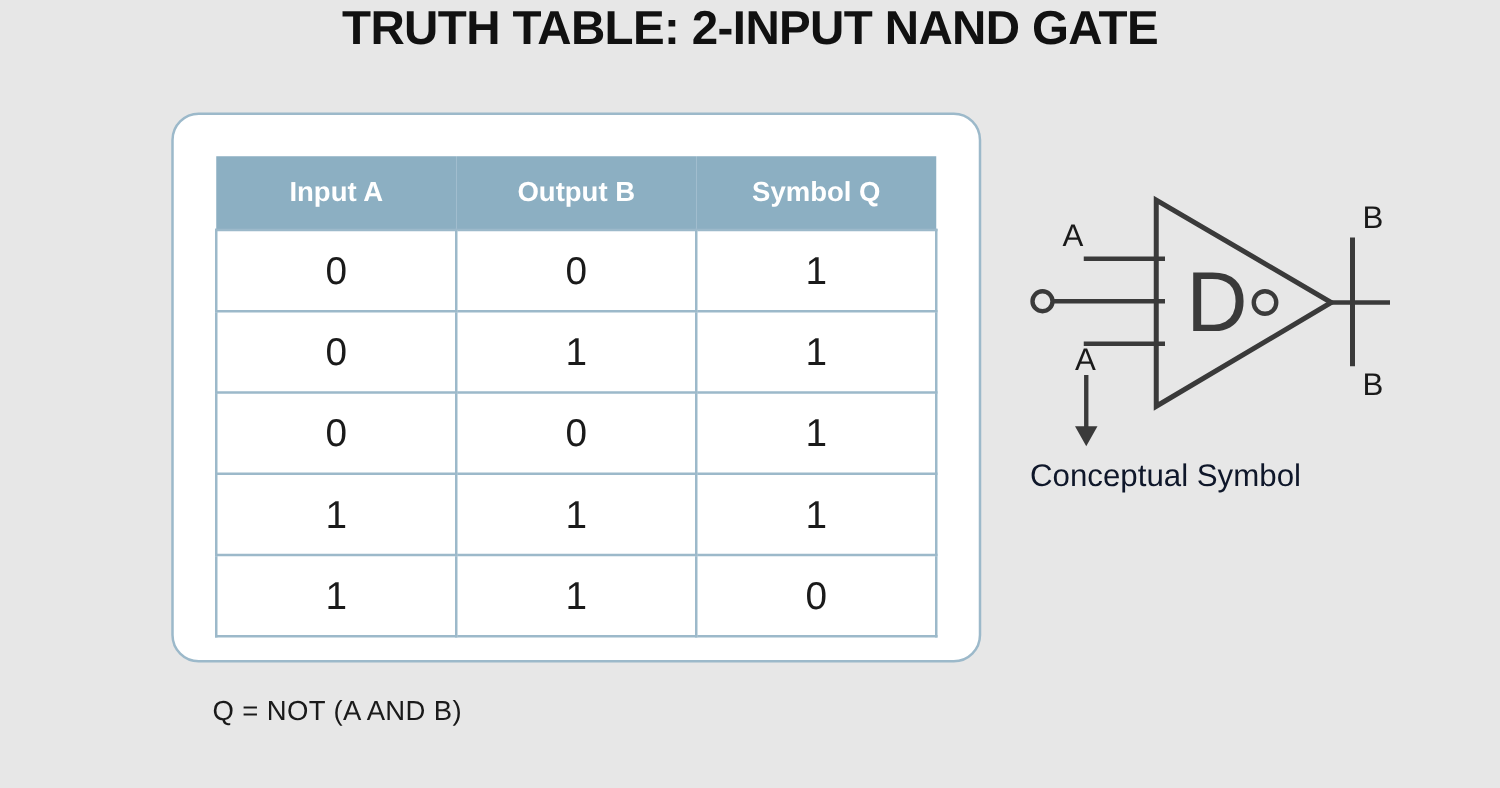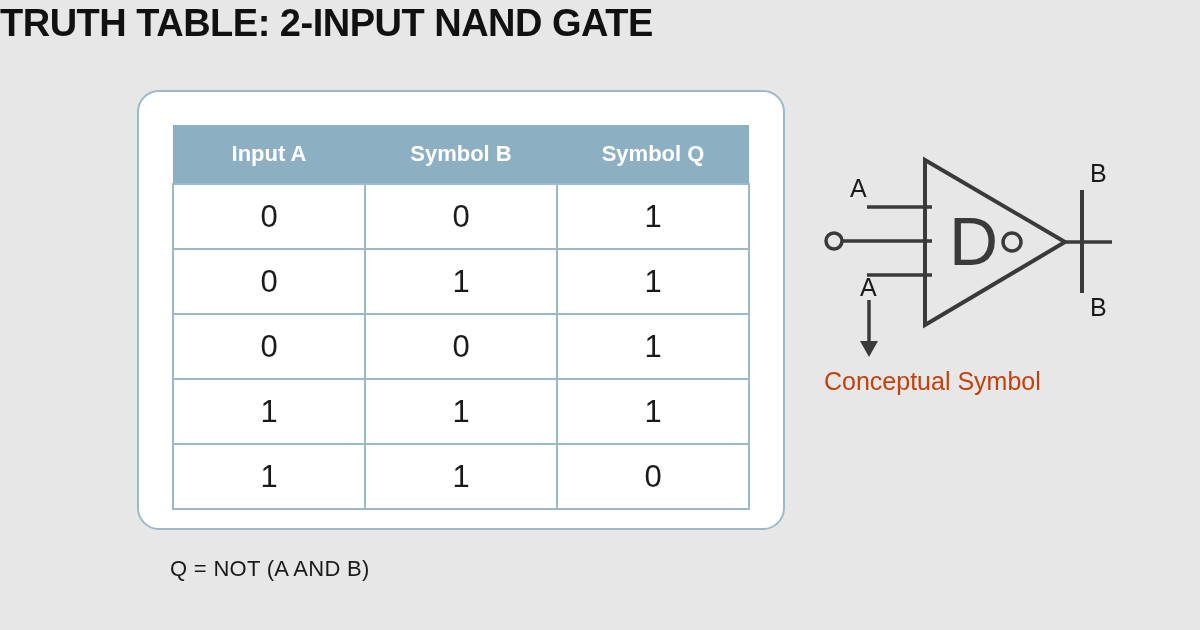--- a/index.html
+++ b/index.html
@@ -14,21 +14,21 @@
     overflow: hidden;
     position: relative;
   }
 
   
   #page-title {
     position: absolute;
     left: 0;
     top: 2px;
     width: 1200px;
-    text-align: left;
+    text-align: center;
     font-size: 38px;
     font-weight: bold;
     letter-spacing: -0.5px;
     color: #111111;
     font-family: "Liberation Sans", sans-serif;
   }
 
   
   #table-card {
     position: absolute;
@@ -89,34 +89,34 @@
     left: 812px;
     top: 145px;
     width: 300px;
     height: 215px;
   }
   #symbol-caption {
     position: absolute;
     left: 824px;
     top: 367px;
     font-size: 25px;
-    color: #c2410c;
+    color: #0f172a;
   }
 </style>
 </head>
 <body>
 
 <div id="page-title">TRUTH TABLE: 2-INPUT NAND GATE</div>
 
 <div id="table-card">
   <table id="truth-table">
     <thead>
       <tr>
         <th>Input A</th>
-        <th>Symbol B</th>
+        <th>Output B</th>
         <th>Symbol Q</th>
       </tr>
     </thead>
     <tbody>
       <tr class="data-row">
         <td>0</td>
         <td>0</td>
         <td>1</td>
       </tr>
       <tr class="data-row">

